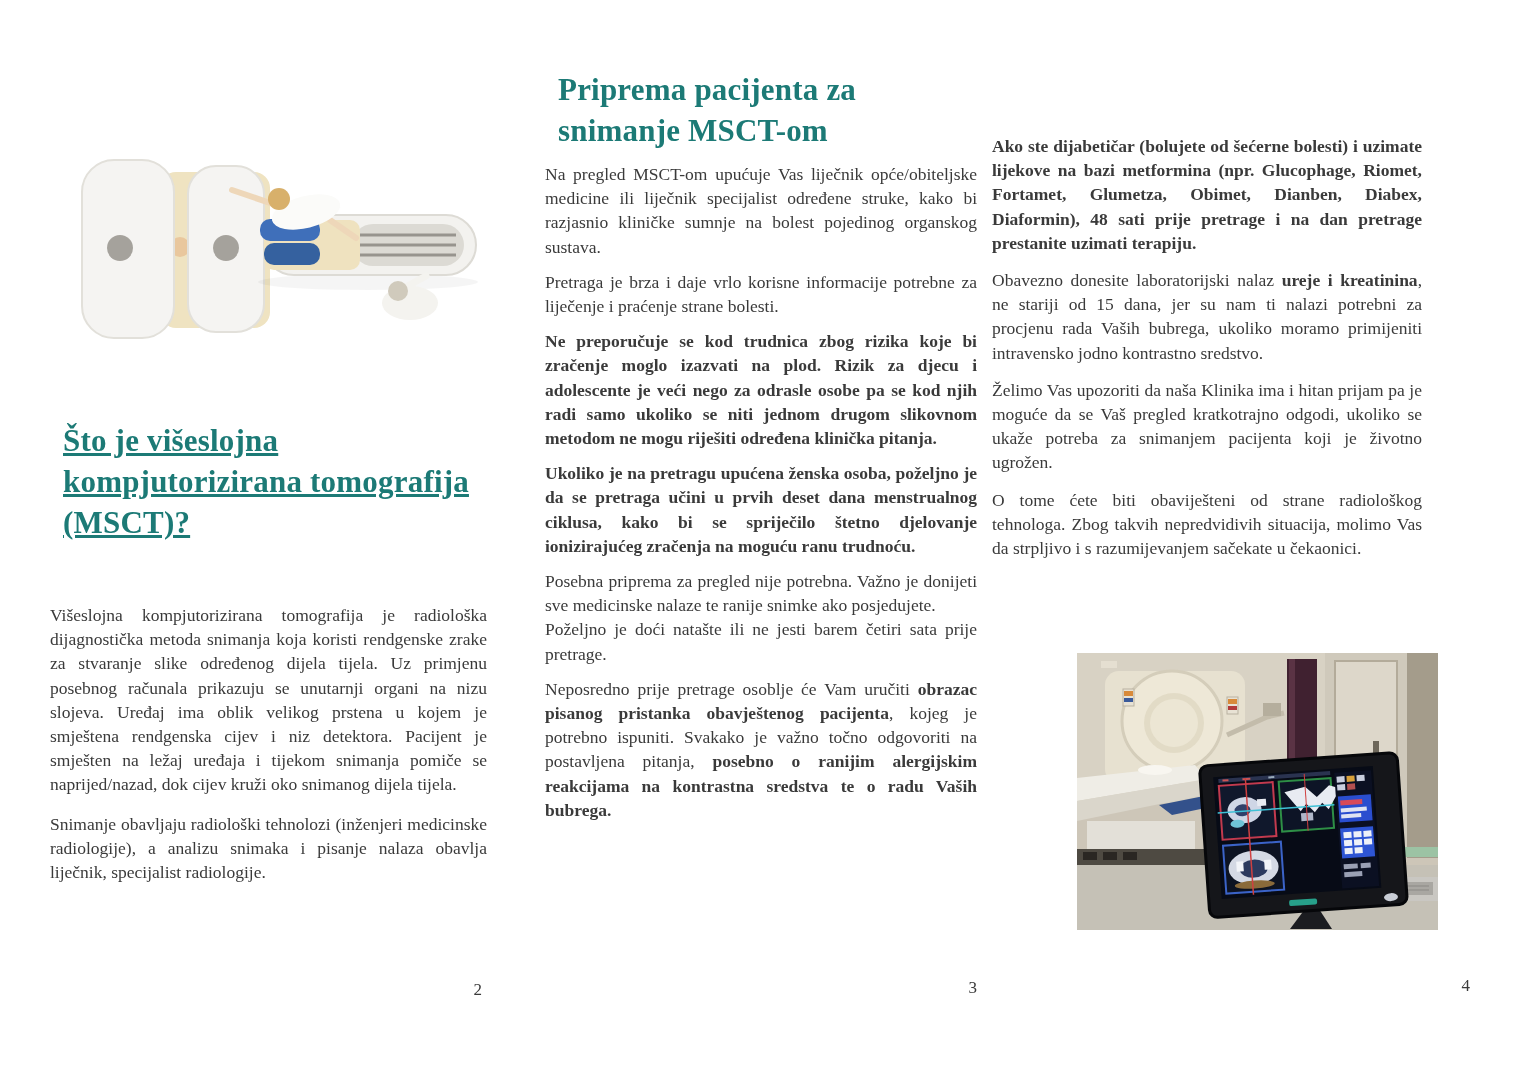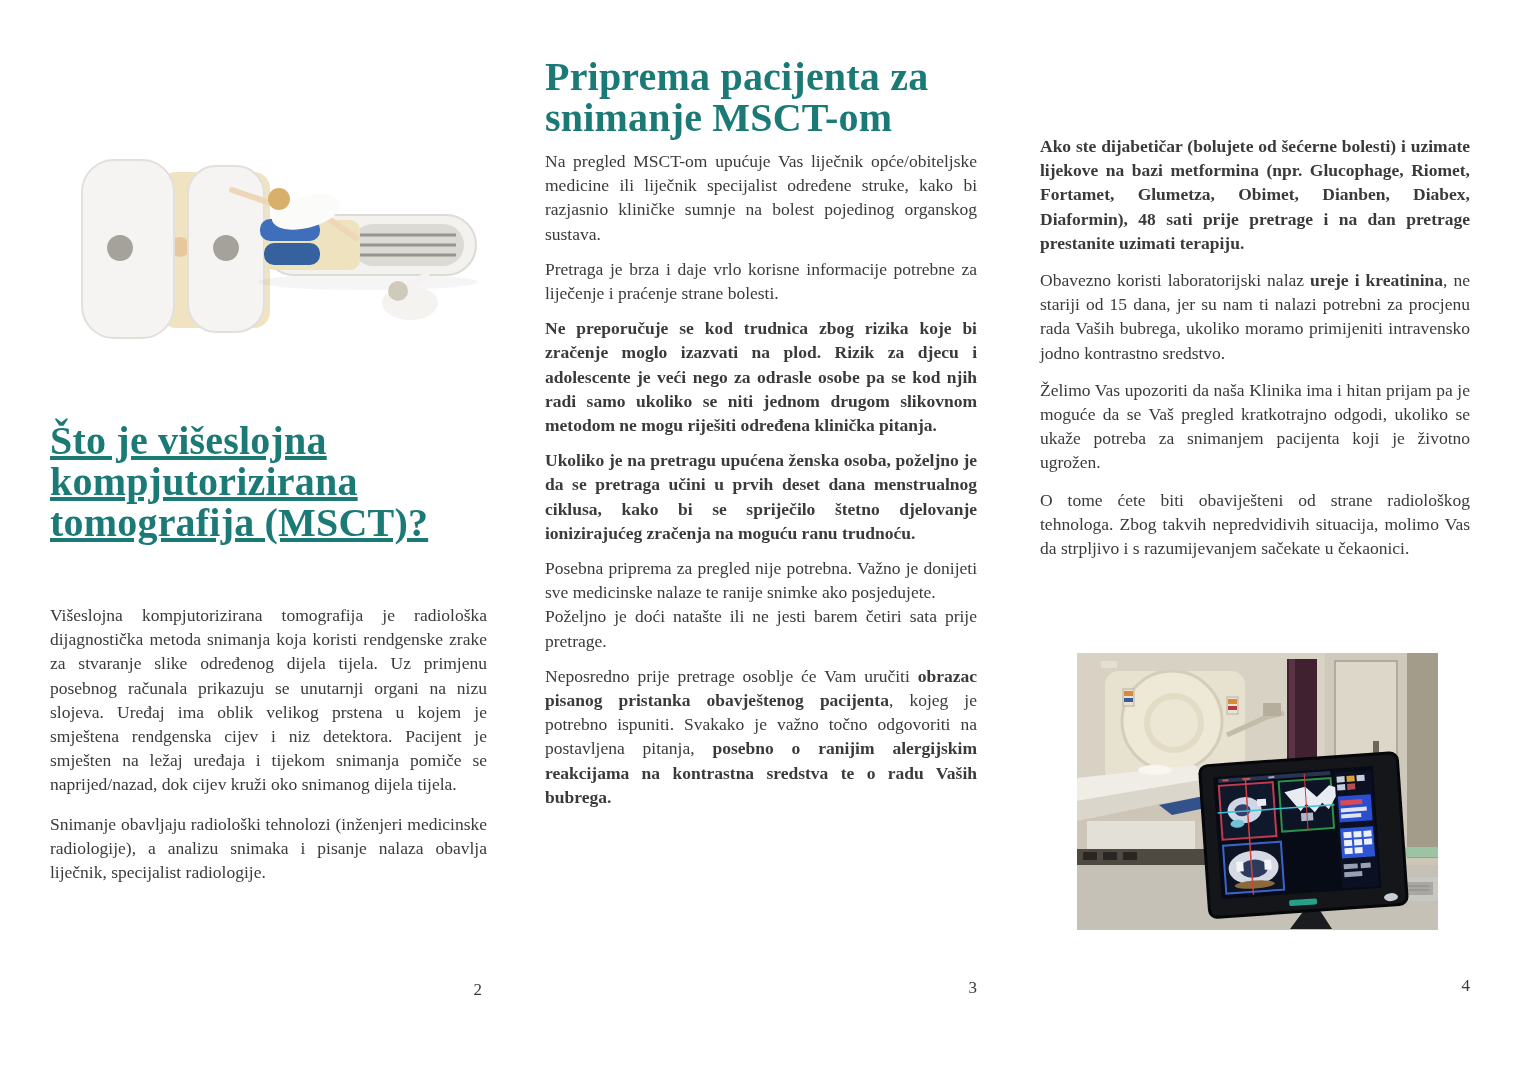--- a/index.html
+++ b/index.html
@@ -5,24 +5,24 @@
   html,body{margin:0;padding:0;}
   body{
     width:1536px;height:1086px;position:relative;background:#ffffff;
     font-family:"Liberation Serif","DejaVu Serif",serif;
     color:var(--text,#3a3a3a);
     -webkit-font-smoothing:antialiased;
   }
   .col{position:absolute;top:0;height:1086px;}
   .col1{left:50px;width:437px;}
   .col2{left:545px;width:432px;}
-  .col3{left:1040px;width:430px;}
+  .col3{left:992px;width:430px;}
   h1,h2{
     color:var(--accent,#1c7a76);
-    font-size:40px;line-height:41px;font-weight:bold;margin:0;
+    font-size:31px;line-height:41px;font-weight:bold;margin:13px;
     letter-spacing:.2px;
   }
   .col1 h1{margin-top:420px;text-decoration:underline;}
   .col2 h2{padding-top:56px;margin-bottom:11px;}
   p{font-size:17.5px;line-height:24.2px;text-align:justify;margin:0 0 11px 0;}
   .col1 p.lead{margin-top:60px;}
   .col1 p{margin-bottom:15px;}
   .col2 p{margin-bottom:11px;}
   .col3 p{margin-bottom:13px;}
   .col3 .pad-top{padding-top:134px;}
@@ -93,21 +93,21 @@
   <p>Pretraga je brza i daje vrlo korisne informacije potrebne za liječenje i praćenje strane bolesti.</p>
   <p class="b">Ne preporučuje se kod trudnica zbog rizika koje bi zračenje moglo izazvati na plod. Rizik za djecu i adolescente je veći nego za odrasle osobe pa se kod njih radi samo ukoliko se niti jednom drugom slikovnom metodom ne mogu riješiti određena klinička pitanja.</p>
   <p class="b">Ukoliko je na pretragu upućena ženska osoba, poželjno je da se pretraga učini u prvih deset dana menstrualnog ciklusa, kako bi se spriječilo štetno djelovanje ionizirajućeg zračenja na moguću ranu trudnoću.</p>
   <p><span>Posebna priprema za pregled nije potrebna. Važno je donijeti sve medicinske nalaze te ranije snimke ako posjedujete.</span><br><span>Poželjno je doći natašte ili ne jesti barem četiri sata prije pretrage.</span></p>
   <p><span>Neposredno prije pretrage osoblje će Vam uručiti </span><b>obrazac pisanog pristanka obavještenog pacijenta</b><span>, kojeg je potrebno ispuniti. Svakako je važno točno odgovoriti na postavljena pitanja, </span><b>posebno o ranijim alergijskim reakcijama na kontrastna sredstva te o radu Vaših bubrega.</b></p>
 </section>
 <div class="pagenum pn3">3</div>
 
 <section class="col col3">
   <p class="b pad-top">Ako ste dijabetičar (bolujete od šećerne bolesti) i uzimate lijekove na bazi metformina (npr. Glucophage, Riomet, Fortamet, Glumetza, Obimet, Dianben, Diabex, Diaformin), 48 sati prije pretrage i na dan pretrage prestanite uzimati terapiju.</p>
-  <p><span>Obavezno koristi laboratorijski nalaz </span><b>ureje i kreatinina</b><span>, ne stariji od 15 dana, jer su nam ti nalazi potrebni za procjenu rada Vaših bubrega, ukoliko moramo primijeniti intravensko jodno kontrastno sredstvo.</span></p>
+  <p><span>Obavezno donesite laboratorijski nalaz </span><b>ureje i kreatinina</b><span>, ne stariji od 15 dana, jer su nam ti nalazi potrebni za procjenu rada Vaših bubrega, ukoliko moramo primijeniti intravensko jodno kontrastno sredstvo.</span></p>
   <p>Želimo Vas upozoriti da naša Klinika ima i hitan prijam pa je moguće da se Vaš pregled kratkotrajno odgodi, ukoliko se ukaže potreba za snimanjem pacijenta koji je životno ugrožen.</p>
   <p>O tome ćete biti obaviješteni od strane radiološkog tehnologa. Zbog takvih nepredvidivih situacija, molimo Vas da strpljivo i s razumijevanjem sačekate u čekaonici.</p>
 </section>
 
 <div class="illus2">
   <svg viewBox="0 0 361 277" aria-hidden="true">
     <rect width="361" height="277" fill="#cdc6b8"></rect>
     <rect x="0" y="0" width="361" height="150" fill="#d8d2c4"></rect>
     <g>
       <rect x="248" y="0" width="113" height="195" fill="#cfc9bb"></rect>

